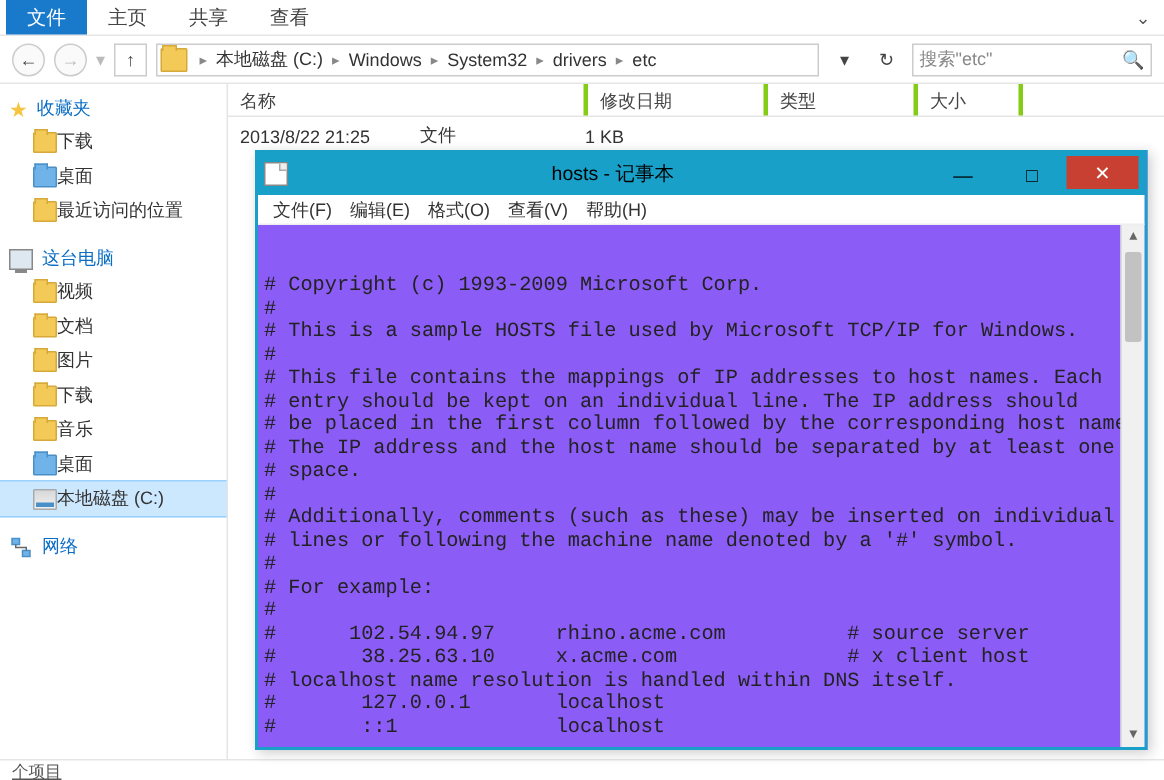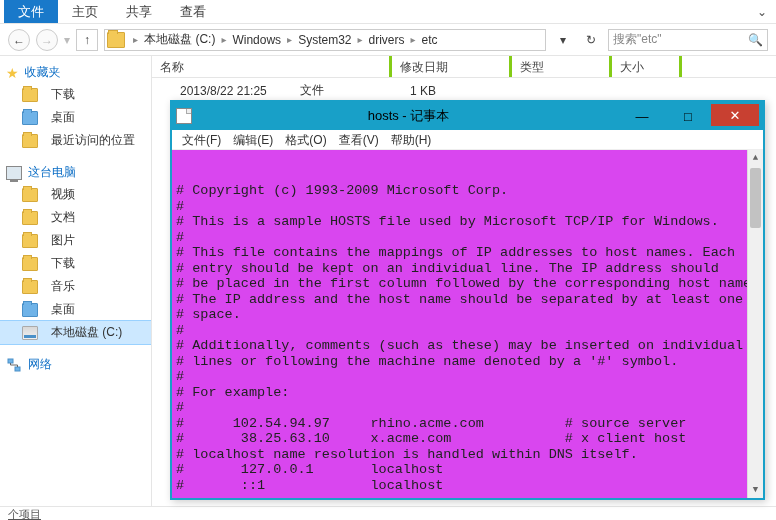--- a/index.html
+++ b/index.html
@@ -24,43 +24,43 @@
     .refresh { width: 22px; text-align:center; color:#444; }
     .search { width: 160px; height: 22px; border:1px solid #ccc; display:flex; align-items:center; padding: 0 4px; color:#888; }
     .search span.icon { margin-left:auto; color:#777; }
     
     
     .body { display: flex; height: calc(100% - 24px - 32px - 14px); }
     .sidebar { width: 152px; border-right: 1px solid #e5e5e5; padding: 6px 0; overflow:hidden; }
     .side-group { margin-bottom: 10px; }
     .side-title { display:flex; align-items:center; padding: 2px 6px; color:#0b6dc5; gap:6px; }
     .star { color:#f5c542; font-size:14px; }
-    .side-item { display:flex; align-items:center; padding: 3px 6px 3px 22px; gap:13px; color:#333; }
+    .side-item { display:flex; align-items:center; padding: 3px 6px 3px 22px; gap:0; color:#333; }
     .side-item.sel { background:#cce8ff; border:1px solid #99d1ff; margin:-1px; }
     .fi { width:16px; height:14px; display:inline-block; background:#f3c957; border:1px solid #d6a93a; border-radius:1px; position:relative; flex:0 0 16px; }
     .fi::before{content:'';position:absolute;top:-3px;left:0;width:7px;height:3px;background:#f3c957;border:1px solid #d6a93a;border-bottom:none;}
     .fi.blue{background:#6fb3e8;border-color:#4a90c8;} .fi.blue::before{background:#6fb3e8;border-color:#4a90c8;}
     .disk { width:16px;height:14px;background:linear-gradient(#d8d8d8,#f0f0f0);border:1px solid #aaa;border-radius:1px;flex:0 0 16px;position:relative;}
     .disk::after{content:'';position:absolute;bottom:1px;left:1px;right:1px;height:3px;background:#4a90c8;}
     .pc { width:16px;height:14px;border:1px solid #888;background:#dde8f0;flex:0 0 16px;position:relative;}
     .pc::after{content:'';position:absolute;bottom:-3px;left:3px;right:3px;height:2px;background:#888;}
     .net{width:16px;height:14px;flex:0 0 16px;position:relative;} .net svg{width:100%;height:100%;}
     
     
     .main { flex: 1; position: relative; background:#fff; }
     .cols { display:flex; height:22px; border-bottom:1px solid #e5e5e5; color:#444; font-size:12px; }
     .col { padding: 3px 8px; border-right:3px solid #84cc16; }
     .col.name { width: 240px; } .col.date { width: 120px; } .col.type { width: 100px; } .col.size { width: 70px; }
     .row { display:flex; padding:4px 0; align-items:center; color:#333; }
     .row .name { width:240px; padding-left:8px; display:flex; align-items:center; gap:6px; }
-    .row .date { width:120px; padding-left:8px;margin-left:20px; } .row .type { width:100px; padding-left:8px; } .row .size { width:70px; text-align:center; padding-right:8px; }
+    .row .date { width:120px; padding-left:8px; } .row .type { width:100px; padding-left:8px; } .row .size { width:70px; text-align:center; padding-right:8px; }
     .fileico { width:14px;height:16px;background:#fff;border:1px solid #aaa;position:relative;flex:0 0 14px;} .fileico::before{content:'';position:absolute;top:0;right:0;width:4px;height:4px;background:#eee;border-left:1px solid #aaa;border-bottom:1px solid #aaa;}
     
     
-    .notepad { position:absolute; left:170px; top:100px; width:595px; height:400px; border:2px solid #18a0c8; background:#d946ef; box-shadow: 2px 2px 8px rgba(0,0,0,0.2); z-index:10; }
+    .notepad { position:absolute; left:170px; top:100px; width:595px; height:400px; border:2px solid #18a0c8; background:#8b5cf6; box-shadow: 2px 2px 8px rgba(0,0,0,0.2); z-index:10; }
     .np-title { height:28px; background:#18a0c8; color:#fff; display:flex; align-items:center; padding:0 4px; font-size:13px; }
     .np-title .doc { width:16px;height:16px;margin-right:6px;background:#fff;border:1px solid #888;position:relative;} .np-title .doc::before{content:'';position:absolute;top:0;right:0;width:4px;height:4px;background:#eee;border-left:1px solid #aaa;border-bottom:1px solid #aaa;}
     .np-title-txt { flex:1; text-align:center; color:#000; }
     .win-btn { width:46px; height:20px; display:flex; align-items:center; justify-content:center; color:#000; font-family:sans-serif; }
     .win-btn.close { background:#c84031; color:#fff; width:48px; height:22px; margin-top:-2px; }
     .np-menu { height:20px; background:#fff; display:flex; padding:0 4px; border-bottom:1px solid #eee; font-size:12px; }
     .np-menu span { padding: 2px 6px; color:#333; }
     .np-body { padding: 2px 4px; font-family: "SimSun", "Courier New", monospace; font-size: 13.5px; line-height:15.5px; white-space:pre; overflow:auto; height: calc(100% - 28px - 20px); color:#222; position:relative; }
     .scroll-v { position:absolute; right:0; top:0; bottom:0; width:16px; background:#f0f0f0; border-left:1px solid #ddd;} 
     .scroll-v .thumb{position:absolute;top:18px;left:2px;right:2px;height:60px;background:#c2c2c2;border-radius:2px;}

